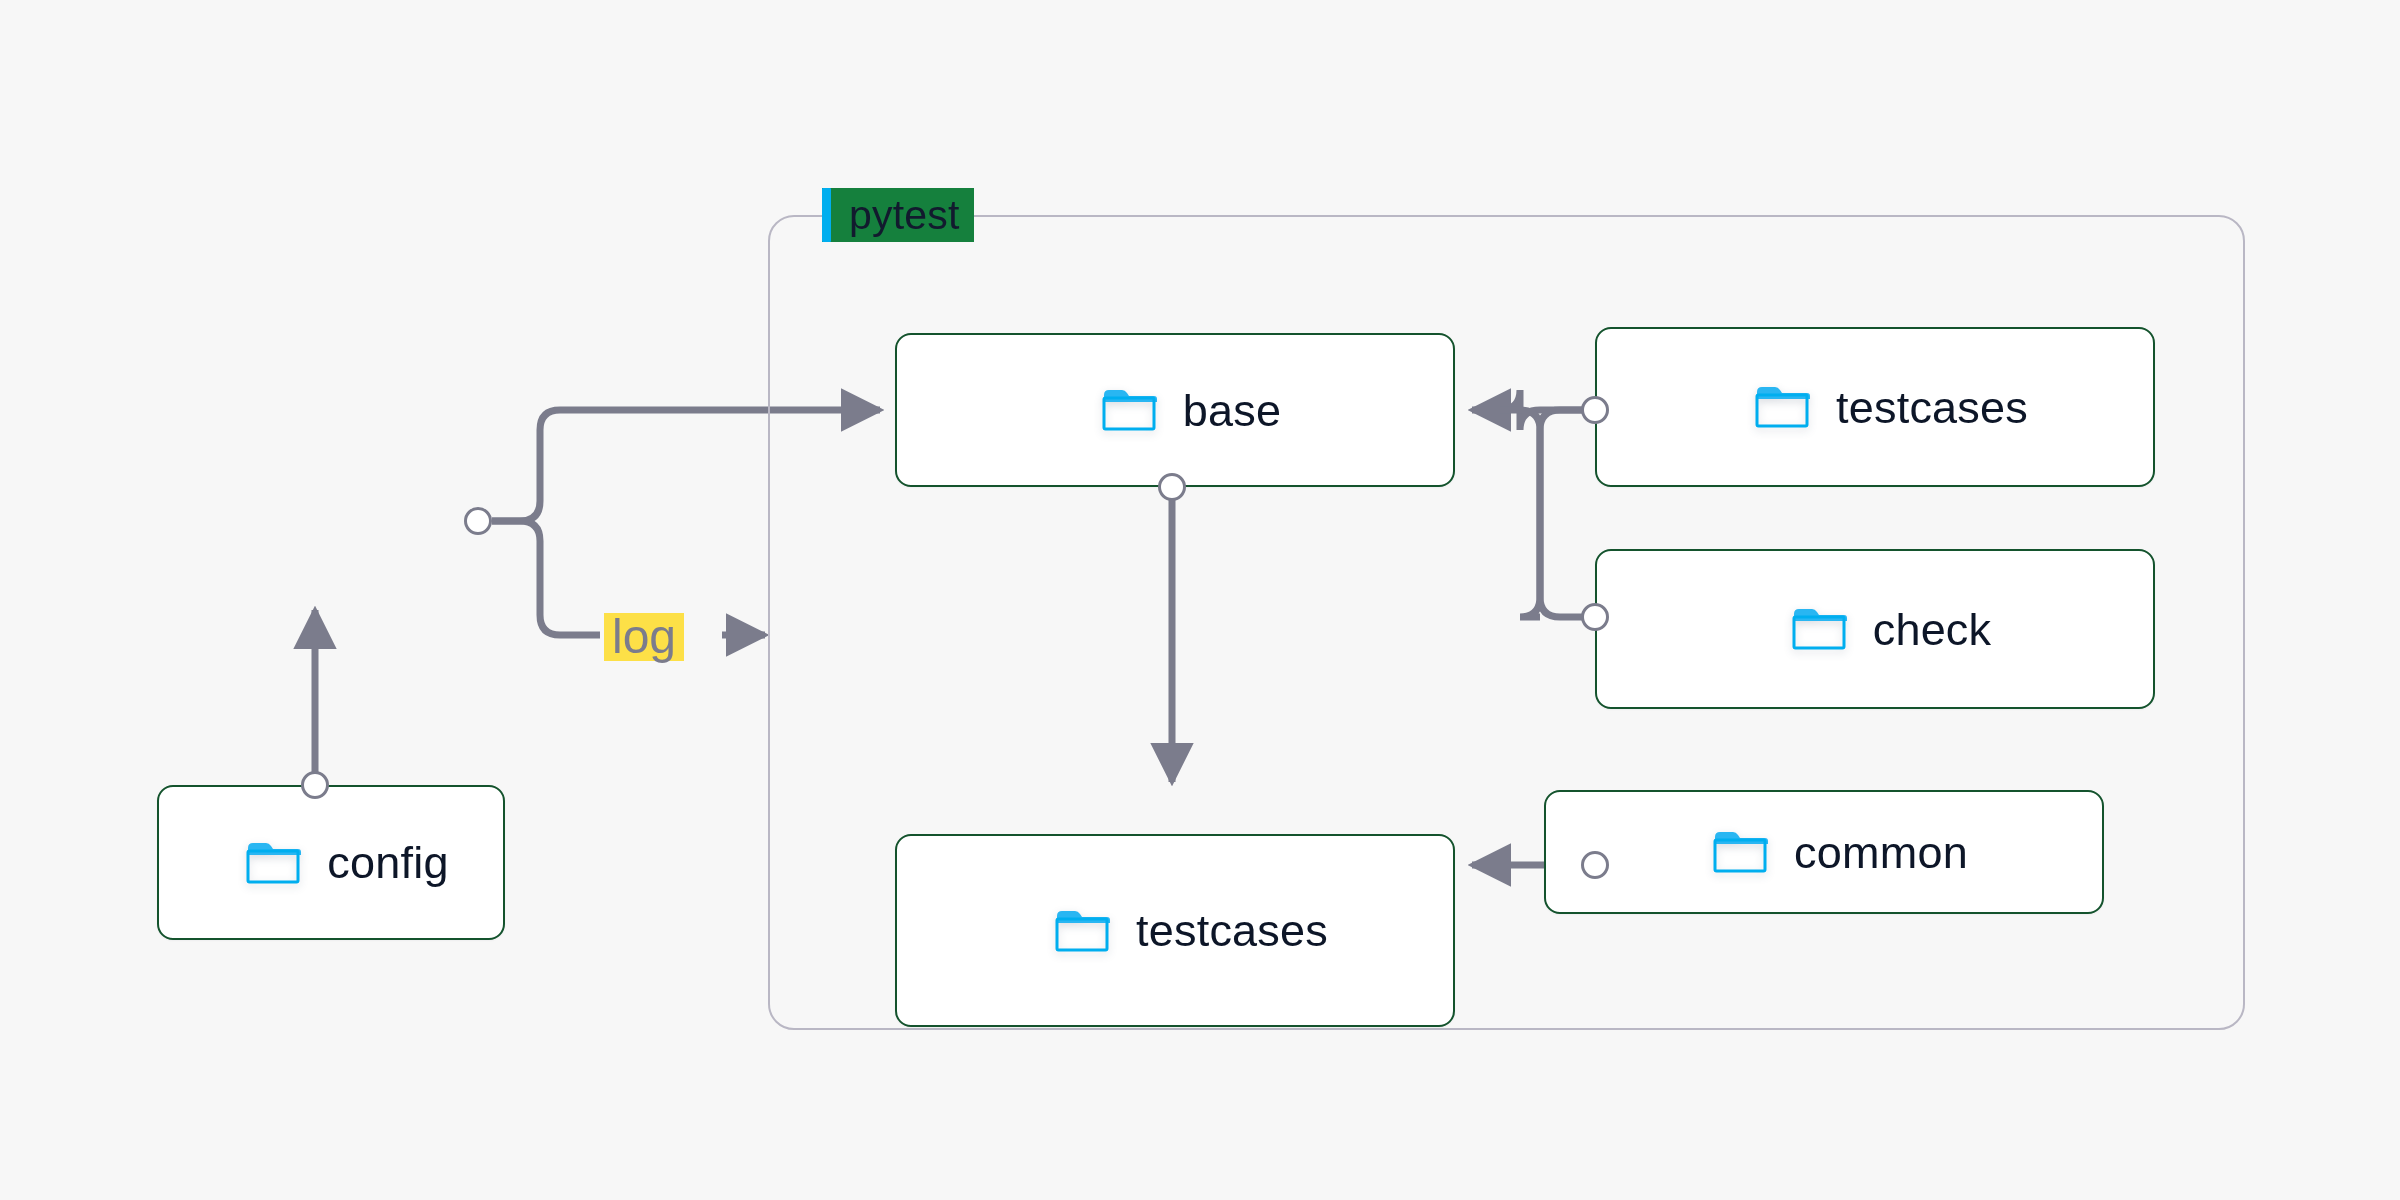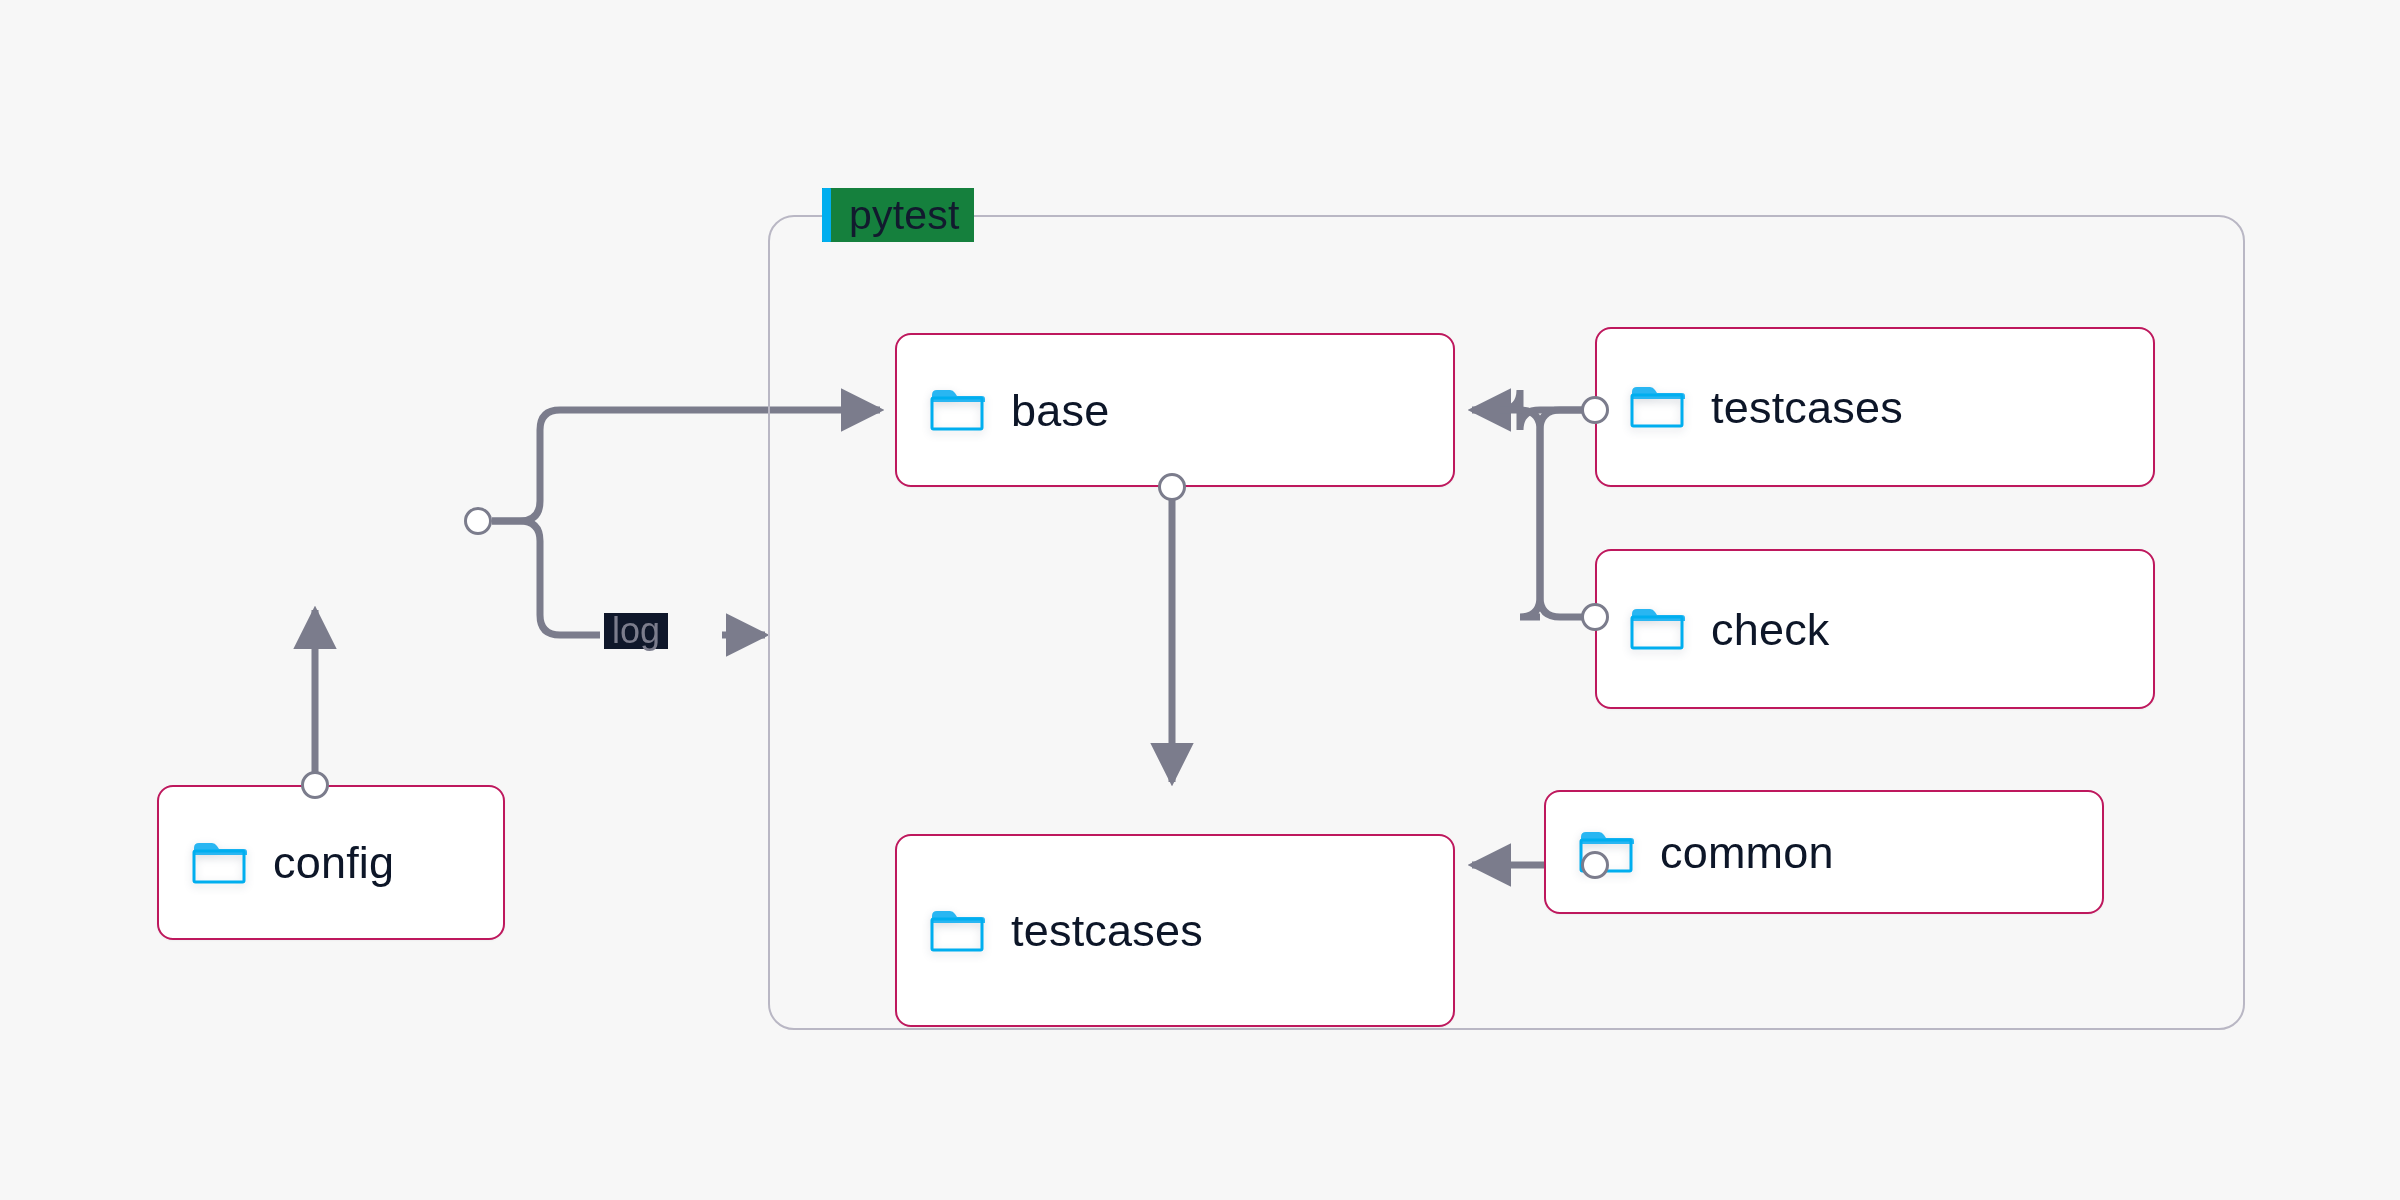--- a/index.html
+++ b/index.html
@@ -56,26 +56,27 @@
   .group-label-text {
     font-size: 41px;
     color: #121A2E;
     letter-spacing: 0.2px;
   }
   
   .node {
     position: absolute;
     box-sizing: border-box;
     background: #FFFFFF;
-    border: 2px solid #be185d;
+    border: 2px solid #14532d;
     border-radius: 16px;
     display: flex;
     align-items: center;
     z-index: 3;
     box-shadow: 0 1px 2px rgba(30,32,50,0.04);
+    justify-content: center;
   }
   .node-inner {
     display: flex;
     align-items: center;
     gap: 26px;
     padding-left: 32px;
   }
   .folder-icon {
     width: 56px;
     height: 46px;
@@ -98,23 +99,23 @@
     height: 28px;
     border: 3px solid #7B7C8C;
     border-radius: 50%;
     background: #FFFFFF;
     box-sizing: border-box;
     z-index: 6;
   }
   
   .edge-label {
     position: absolute;
-    font-size: 36px;
+    font-size: 48px;
     color: #7B7C8C;
-    background: #0f172a;
+    background: #fde047;
     padding: 0 8px;
     z-index: 5;
     white-space: nowrap;
     line-height: 1;
   }
 </style>
 </head>
 <body>
 
 <div id="canvas">

